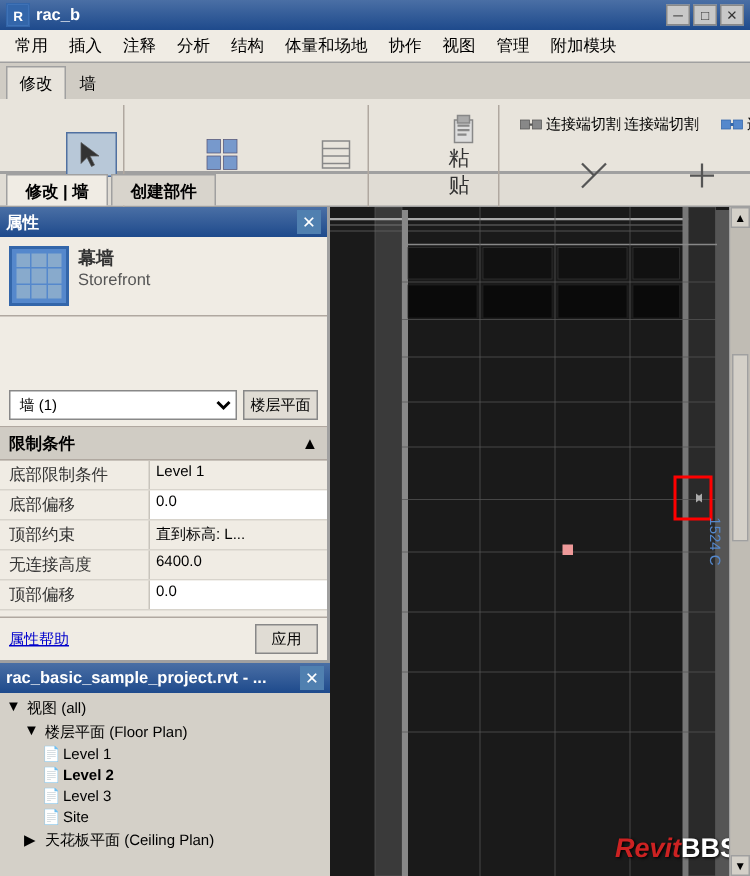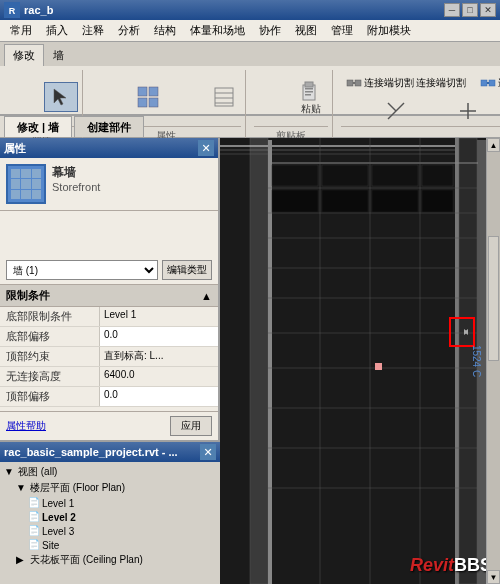--- a/index.html
+++ b/index.html
@@ -18,21 +18,21 @@
 
     
     .ribbon { background: #e8e4dc; border-bottom: 2px solid #a0a0a0; }
     .ribbon-tabs { height: 24px; display: flex; align-items: flex-end; padding-left: 4px; background: #d0ccc4; }
     .ribbon-tab { padding: 3px 8px; font-size: 11px; cursor: pointer; border: 1px solid transparent; border-bottom: none; background: #d0ccc4; }
     .ribbon-tab.active { background: #e8e4dc; border-color: #a0a0a0; border-bottom-color: #e8e4dc; }
     .ribbon-content { display: flex; padding: 4px; gap: 4px; align-items: stretch; min-height: 70px; }
     .ribbon-group { display: flex; flex-direction: column; border-right: 1px solid #b0a8a0; padding-right: 4px; margin-right: 4px; }
     .ribbon-group-items { display: flex; gap: 2px; align-items: center; flex: 1; }
     .ribbon-group-label { text-align: center; font-size: 10px; color: #555; margin-top: 2px; padding-top: 2px; border-top: 1px solid #b0a8a0; }
-    .ribbon-btn { display: flex; flex-direction: column; align-items: center; justify-content: center; padding: 2px 4px; cursor: pointer; border: 1px solid transparent; min-width: 32px; font-size: 10px; color: #333; margin-left: 40px; }
+    .ribbon-btn { display: flex; flex-direction: column; align-items: center; justify-content: center; padding: 2px 4px; cursor: pointer; border: 1px solid transparent; min-width: 32px; font-size: 14px; color: #333; margin-left: 40px; }
     .ribbon-btn.active { background: #b8c8d8; border-color: #5070a0; }
     .ribbon-icon { width: 24px; height: 24px; display: flex; align-items: center; justify-content: center; }
     .ribbon-btn-small { display: flex; align-items: center; gap: 2px; padding: 2px 4px; cursor: pointer; border: 1px solid transparent; font-size: 10px; white-space: nowrap; }
 
     
     .tool-tabs { height: 22px; background: #e0dcd4; display: flex; align-items: stretch; border-bottom: 1px solid #a0a0a0; padding-left: 4px; gap: 0; font-weight: bold; }
     .tool-tab { padding: 2px 12px; font-size: 11px; cursor: pointer; border: 1px solid #a0a0a0; border-bottom: none; background: #d8d4cc; margin-right: 2px; display: flex; align-items: center; }
     .tool-tab.active { background: #f0ece4; }
 
     
@@ -299,21 +299,21 @@
         <div>
           <div class="panel-type-name">幕墙</div>
           <div class="panel-type-subname">Storefront</div>
         </div>
       </div>
 
       <div class="panel-instance">
         <select class="panel-instance-select">
           <option>墙 (1)</option>
         </select>
-        <button class="panel-instance-btn">编辑类型</button>
+        <button class="panel-instance-btn">楼层平面</button>
       </div>
 
       <div class="props-scroll">
         <div class="props-section-header">
           <span>限制条件</span>
           <span>▲</span>
         </div>
 
         <div class="props-row">
           <div class="props-label">底部限制条件</div>

